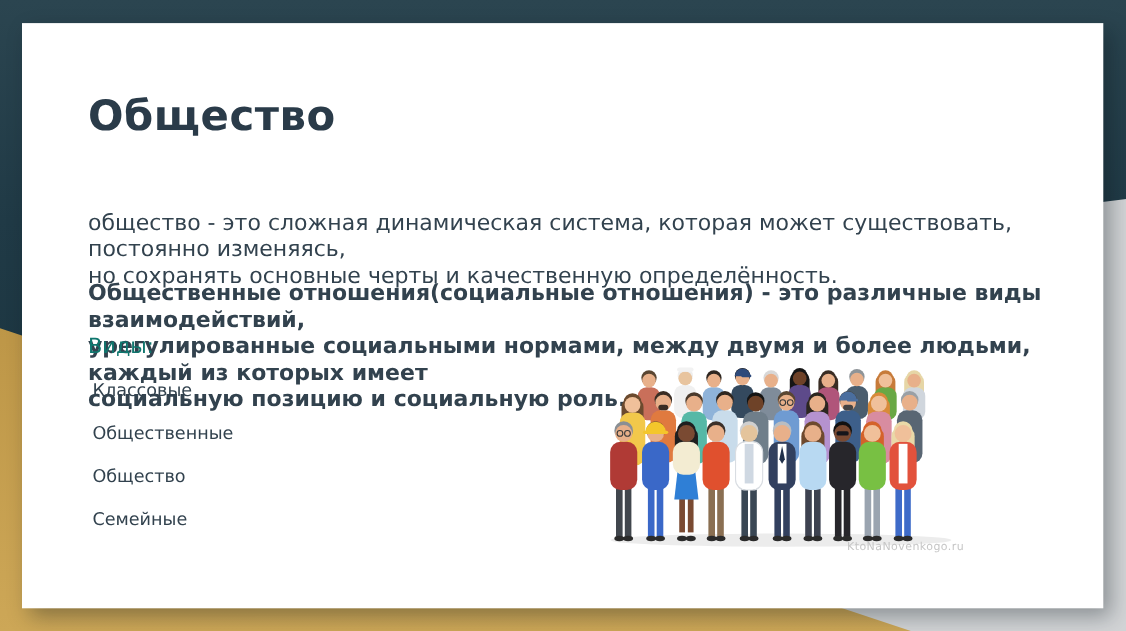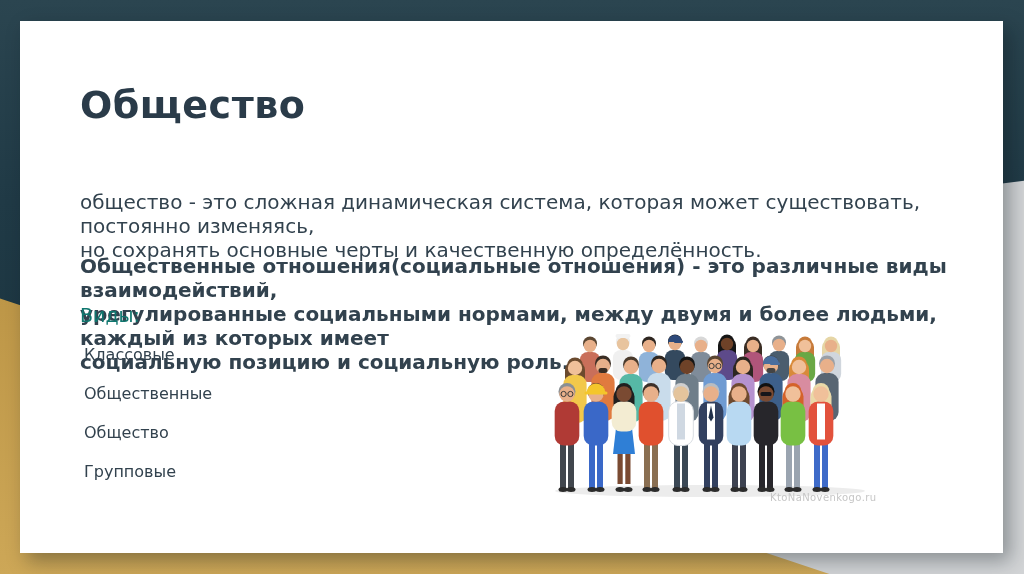--- a/index.html
+++ b/index.html
@@ -75,21 +75,21 @@
 но сохранять основные черты и качественную определённость.</p>
   <p class="para para2">Общественные отношения(социальные отношения) - это различные виды взаимодействий,
 урегулированные социальными нормами, между двумя и более людьми, каждый из которых имеет
 социальную позицию и социальную роль.</p>
 
   <div class="list-heading">Виды:</div>
   <ul class="kind-list">
     <li>Классовые</li>
     <li>Общественные</li>
     <li>Общество</li>
-    <li>Групповые</li>
+    <li>Семейные</li>
   </ul>
 
   <div class="illustration">
     <svg id="crowd-svg" width="330" height="180" viewBox="0 0 330 180">
         <ellipse cx="165" cy="173" rx="155" ry="6" fill="#ececec"></ellipse>
         <g>
           <rect x="34.85" y="34" width="20.3" height="30" rx="8" fill="#c96f5a"></rect>
           <circle cx="45" cy="25.5" r="7" fill="#5a4632"></circle>
           <circle cx="45" cy="28" r="6.2" fill="#e8b08a"></circle>
         </g>

